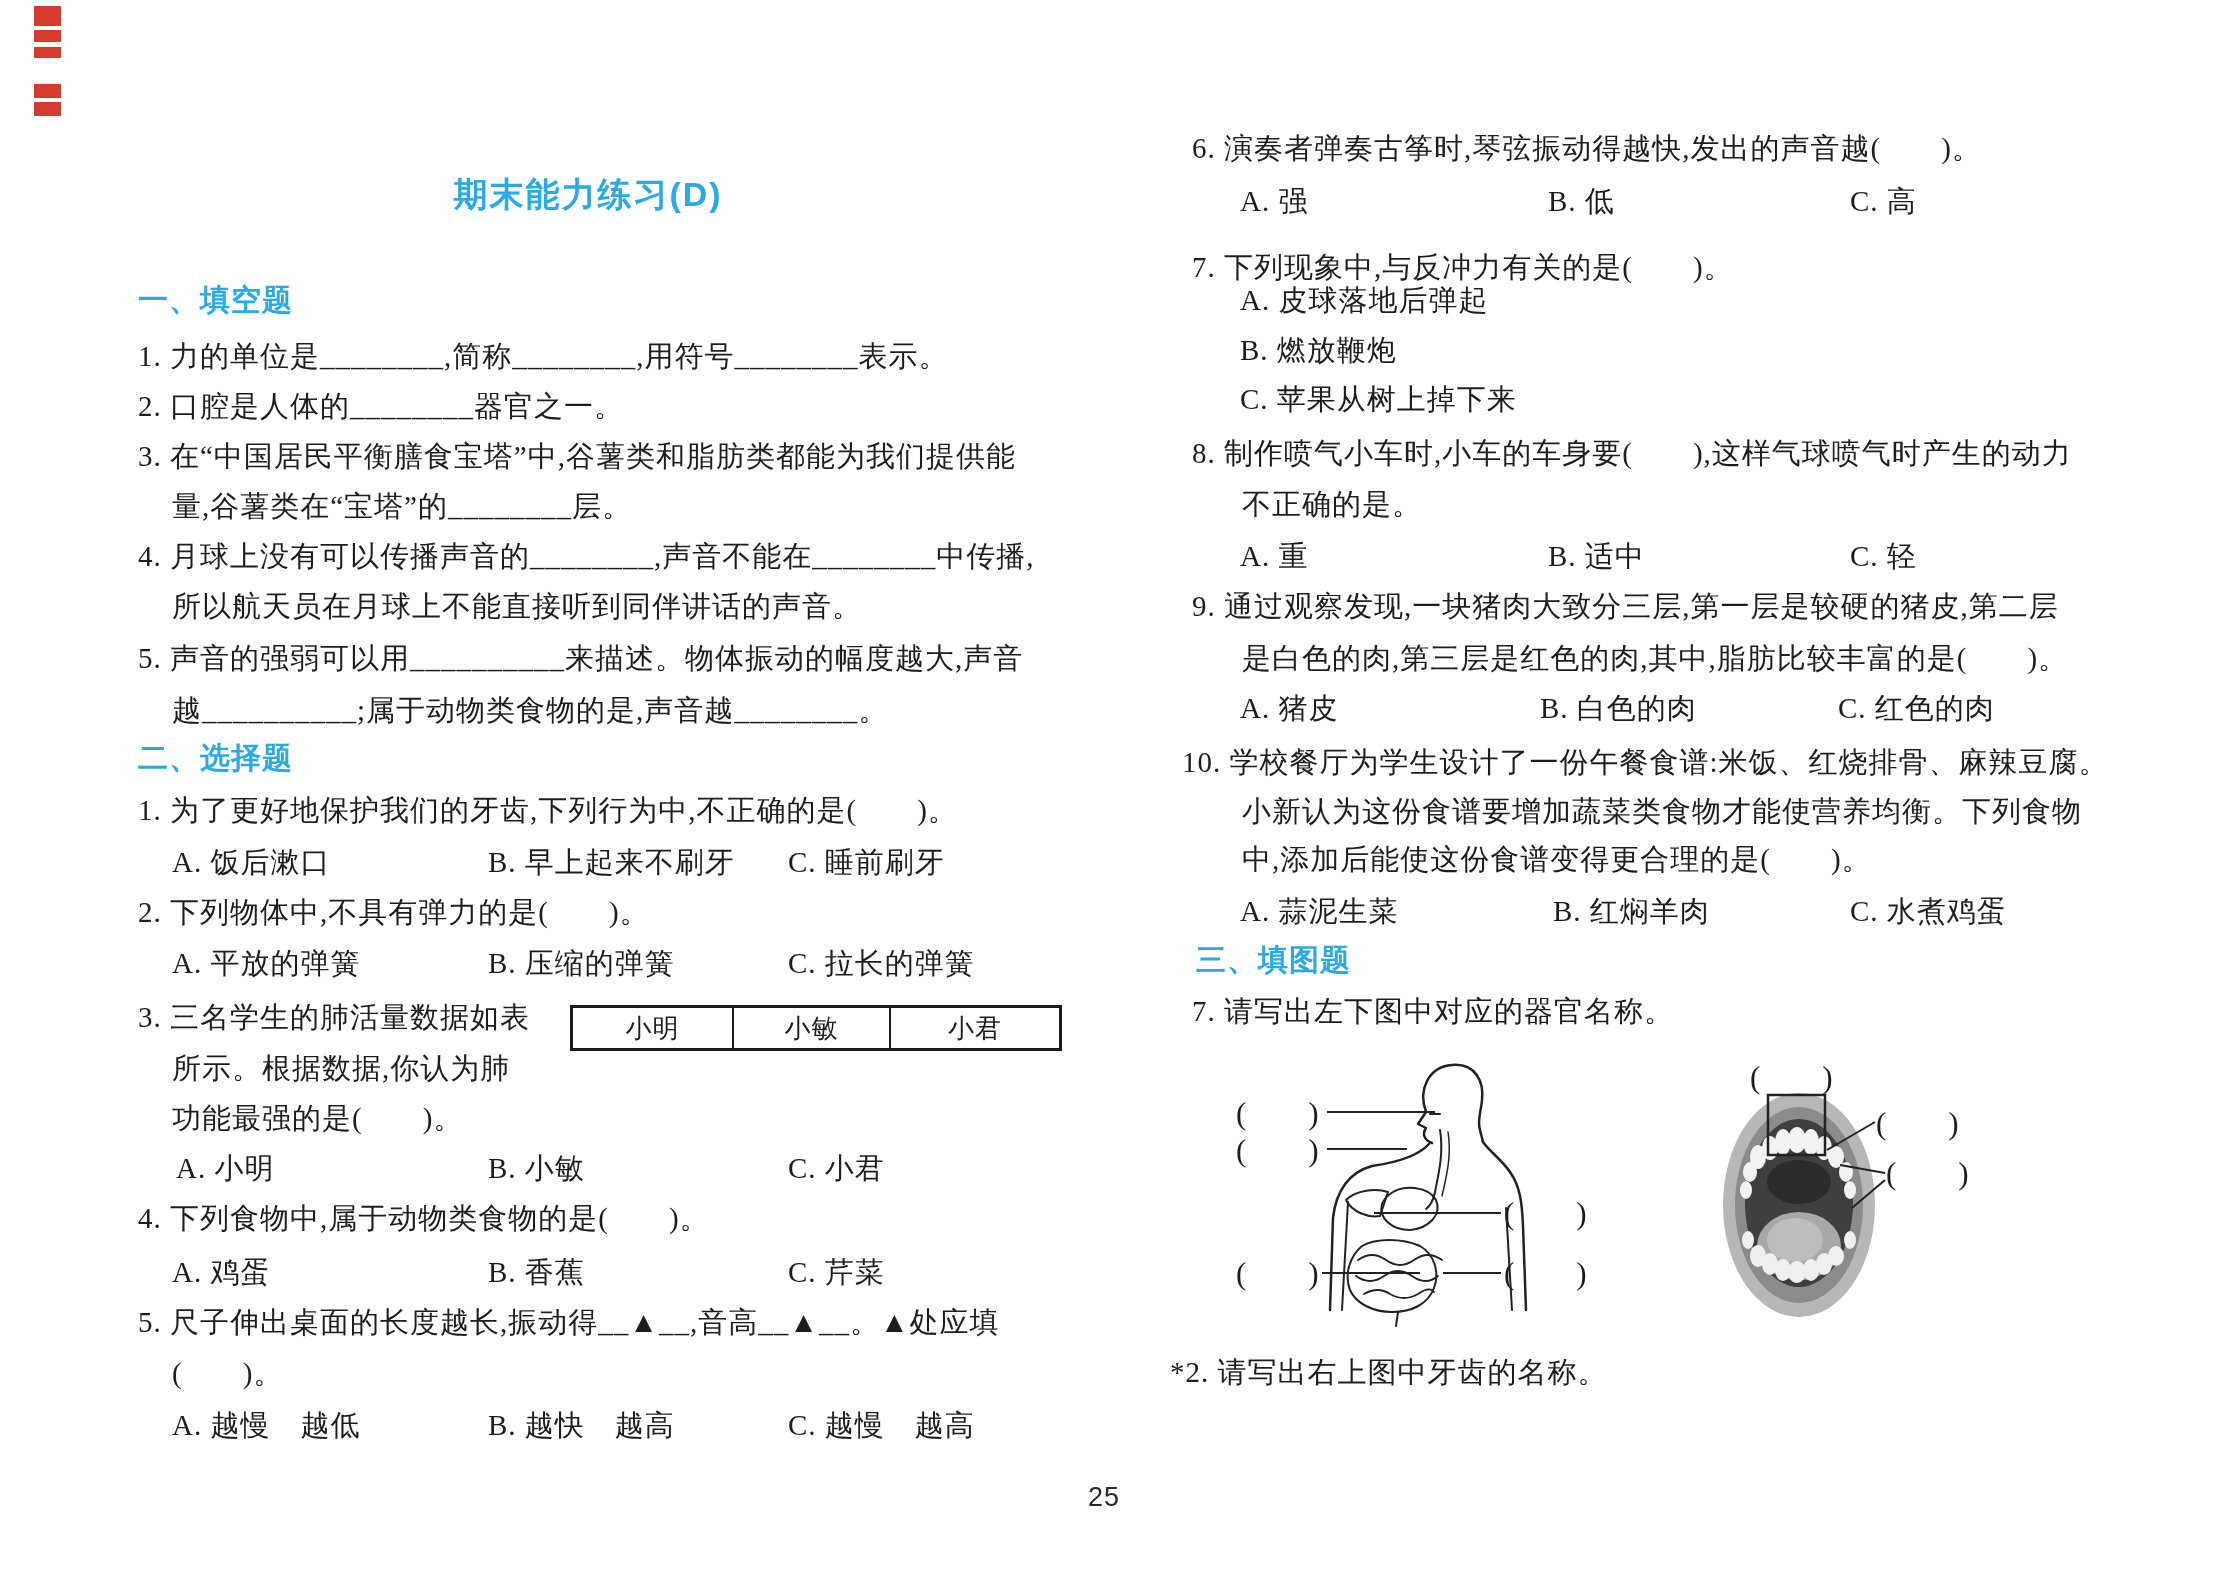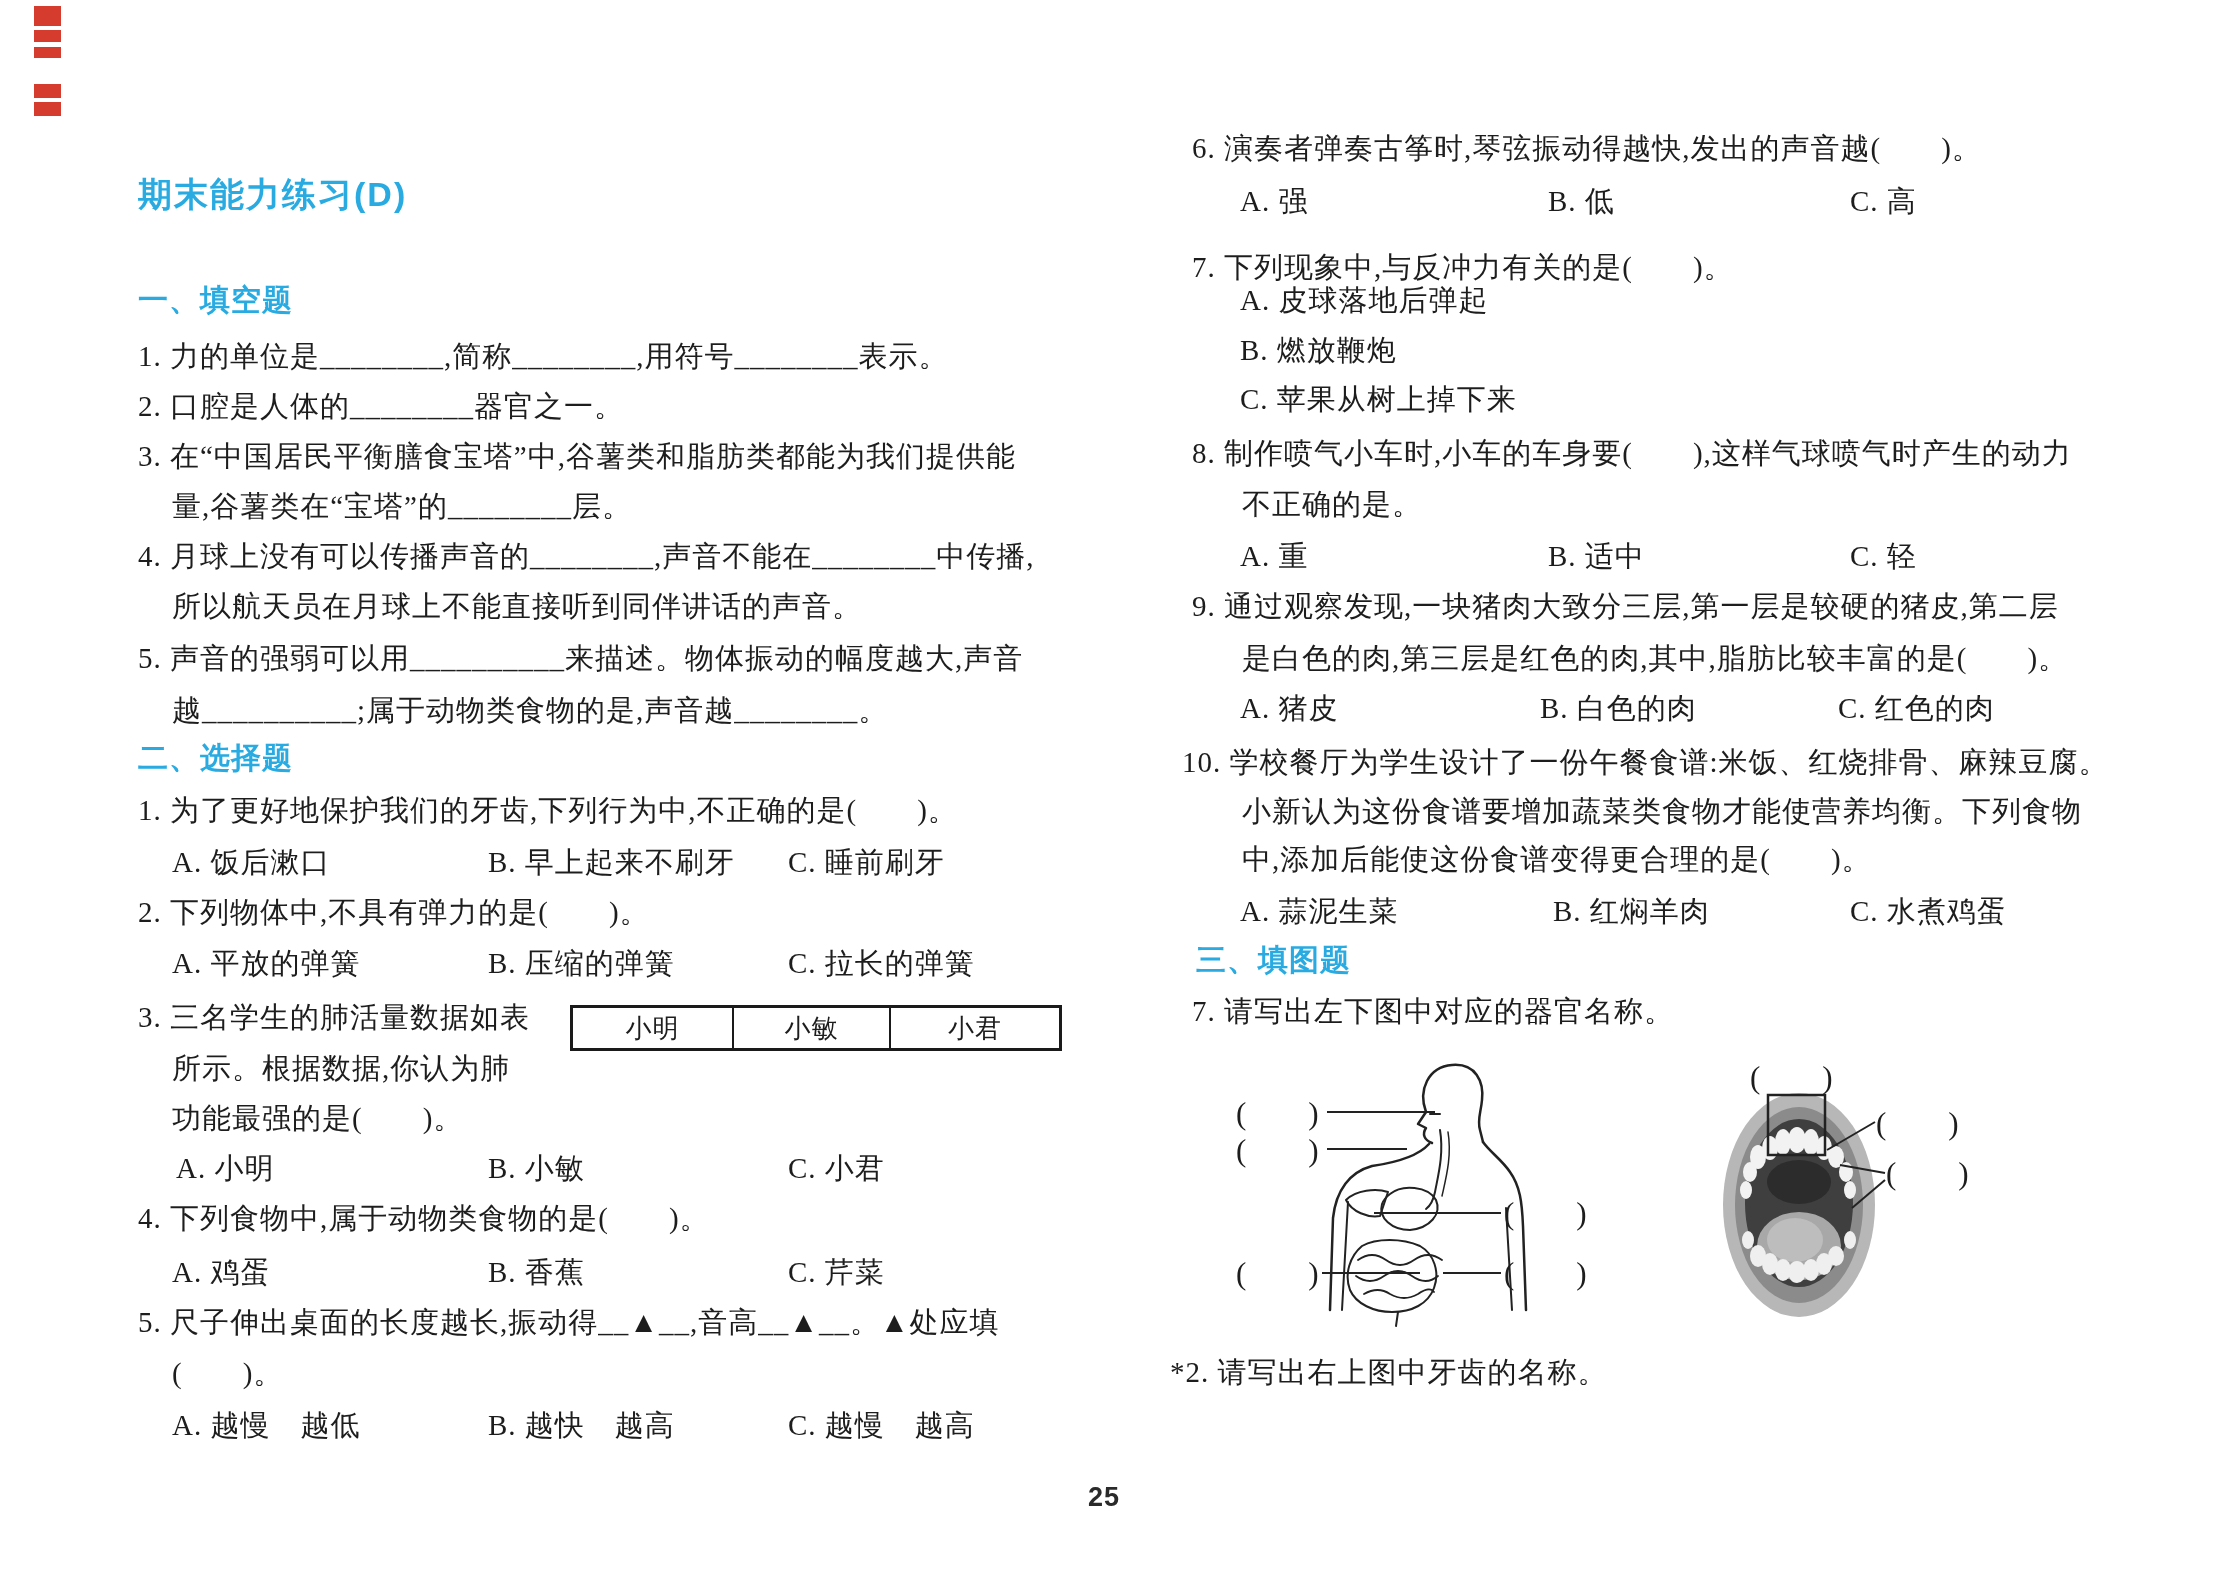--- a/index.html
+++ b/index.html
@@ -3,30 +3,30 @@
 <meta charset="utf-8">
 <style>
   html,body{margin:0;padding:0;}
   body{
     width:2220px;height:1571px;position:relative;background:#ffffff;overflow:hidden;
     font-family:"Liberation Serif","DejaVu Serif",serif;color:#1d1d1d;
   }
   .ln{position:absolute;font-size:29px;line-height:40px;height:40px;white-space:nowrap;letter-spacing:1px;}
   .hd{position:absolute;font-family:"Liberation Sans","DejaVu Sans",sans-serif;font-weight:bold;
       font-size:30px;line-height:40px;white-space:nowrap;color:#29abe2;letter-spacing:1px;}
-  .title{position:absolute;left:138px;top:172px;width:900px;text-align:left;
+  .title{position:absolute;left:138px;top:172px;width:900px;text-align:center;
       font-family:"Liberation Sans","DejaVu Sans",sans-serif;font-weight:bold;
       font-size:34px;color:#29abe2;letter-spacing:2px;}
   .figblank{position:absolute;font-size:31px;line-height:36px;white-space:nowrap;letter-spacing:0;}
   table.lung{position:absolute;left:570px;top:1005px;border-collapse:collapse;table-layout:fixed;}
   table.lung td{border:2px solid #1a1a1a;text-align:center;vertical-align:middle;
       font-size:26px;letter-spacing:1px;padding:0;}
   table.lung{border:3px solid #1a1a1a;}
   .pageno{position:absolute;left:1088px;top:1482px;font-family:"Liberation Sans","DejaVu Sans",sans-serif;
-      font-size:27px;color:#2a2a2a;letter-spacing:1px;font-weight:bold;}
+      font-size:27px;color:#2a2a2a;letter-spacing:1px;}
   .stamp{position:absolute;left:34px;width:27px;background:#d63c2e;}
   .stamp.s1{top:6px;height:52px;
       background:linear-gradient(#d63c2e 0 38%,#ffffff 38% 46%,#d63c2e 46% 70%,#ffffff 70% 78%,#d63c2e 78%);}
   .stamp.s2{top:84px;height:32px;
       background:linear-gradient(#d63c2e 0 44%,#ffffff 44% 56%,#d63c2e 56%);}
   svg{position:absolute;}
 </style>
 </head>
 <body>
 

